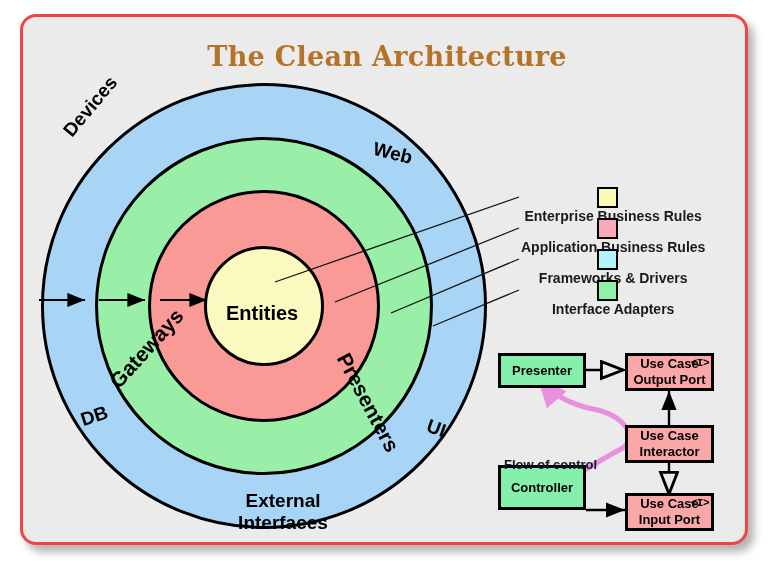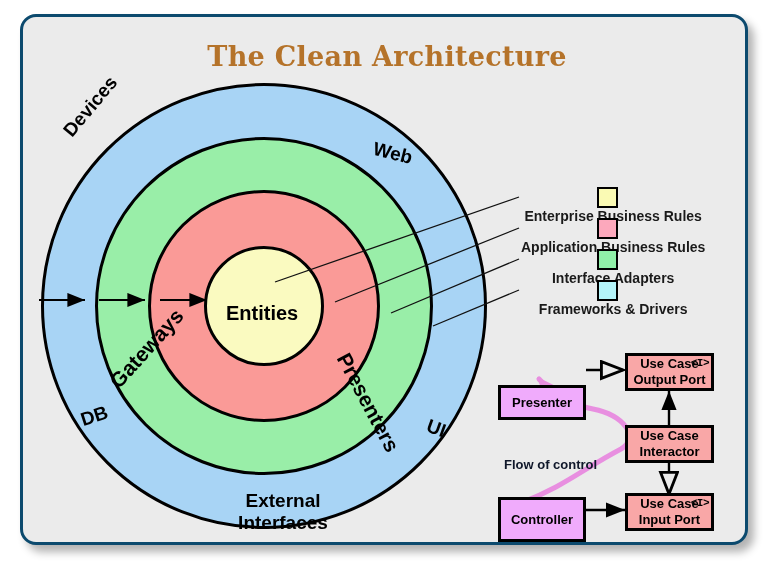--- a/index.html
+++ b/index.html
@@ -16,21 +16,21 @@
     width: 772px;
     height: 567px;
   }
   #card {
     position: absolute;
     left: 20px;
     top: 14px;
     width: 728px;
     height: 531px;
     background: #ebebeb;
-    border: 3px solid #0c4a6e;
+    border: 3px solid #ef4444;
     border-radius: 16px;
     box-shadow: 6px 7px 9px rgba(0,0,0,0.30);
     box-sizing: border-box;
     overflow: hidden;
   }
   #title {
     position: absolute;
     left: 0;
     top: 24px;
     width: 728px;
@@ -106,21 +106,21 @@
     flex-direction: column;
     align-items: center;
     justify-content: center;
     font-family: "Liberation Sans", sans-serif;
     font-weight: bold;
     font-size: 13px;
     line-height: 16px;
     color: #000;
     text-align: center;
   }
-  .fbox.green { background: #f0abfc; margin-top: 32px; }
+  .fbox.green { background: #86efac; }
   .fbox.pink  { background: #f9a7a7; }
   .imark {
     position: absolute;
     right: 2px;
     top: -1px;
     font-family: "Liberation Mono", monospace;
     font-size: 11px;
     font-weight: bold;
     letter-spacing: -0.5px;
   }
@@ -205,26 +205,26 @@
     <div id="legend">
       <div class="legend-row">
         <span class="legend-swatch" style="background:#fafab4;"></span>
         <span class="legend-text">Enterprise Business Rules</span>
       </div>
       <div class="legend-row">
         <span class="legend-swatch" style="background:#fca8bc;"></span>
         <span class="legend-text">Application Business Rules</span>
       </div>
       <div class="legend-row">
+        <span class="legend-swatch" style="background:#b4f5fa;"></span>
+        <span class="legend-text">Frameworks &amp; Drivers</span>
+      </div>
+      <div class="legend-row">
         <span class="legend-swatch" style="background:#90f0a8;"></span>
         <span class="legend-text">Interface Adapters</span>
-      </div>
-      <div class="legend-row">
-        <span class="legend-swatch" style="background:#b4f5fa;"></span>
-        <span class="legend-text">Frameworks &amp; Drivers</span>
       </div>
     </div>
 
     <div class="fbox green" style="left:475px; top:336px; width:88px; height:35px;">
       <span>Presenter</span>
     </div>
 
     <div class="fbox pink" style="left:602px; top:336px; width:89px; height:38px;">
       <span class="imark">&lt;I&gt;</span>
       <span>Use Case</span>

